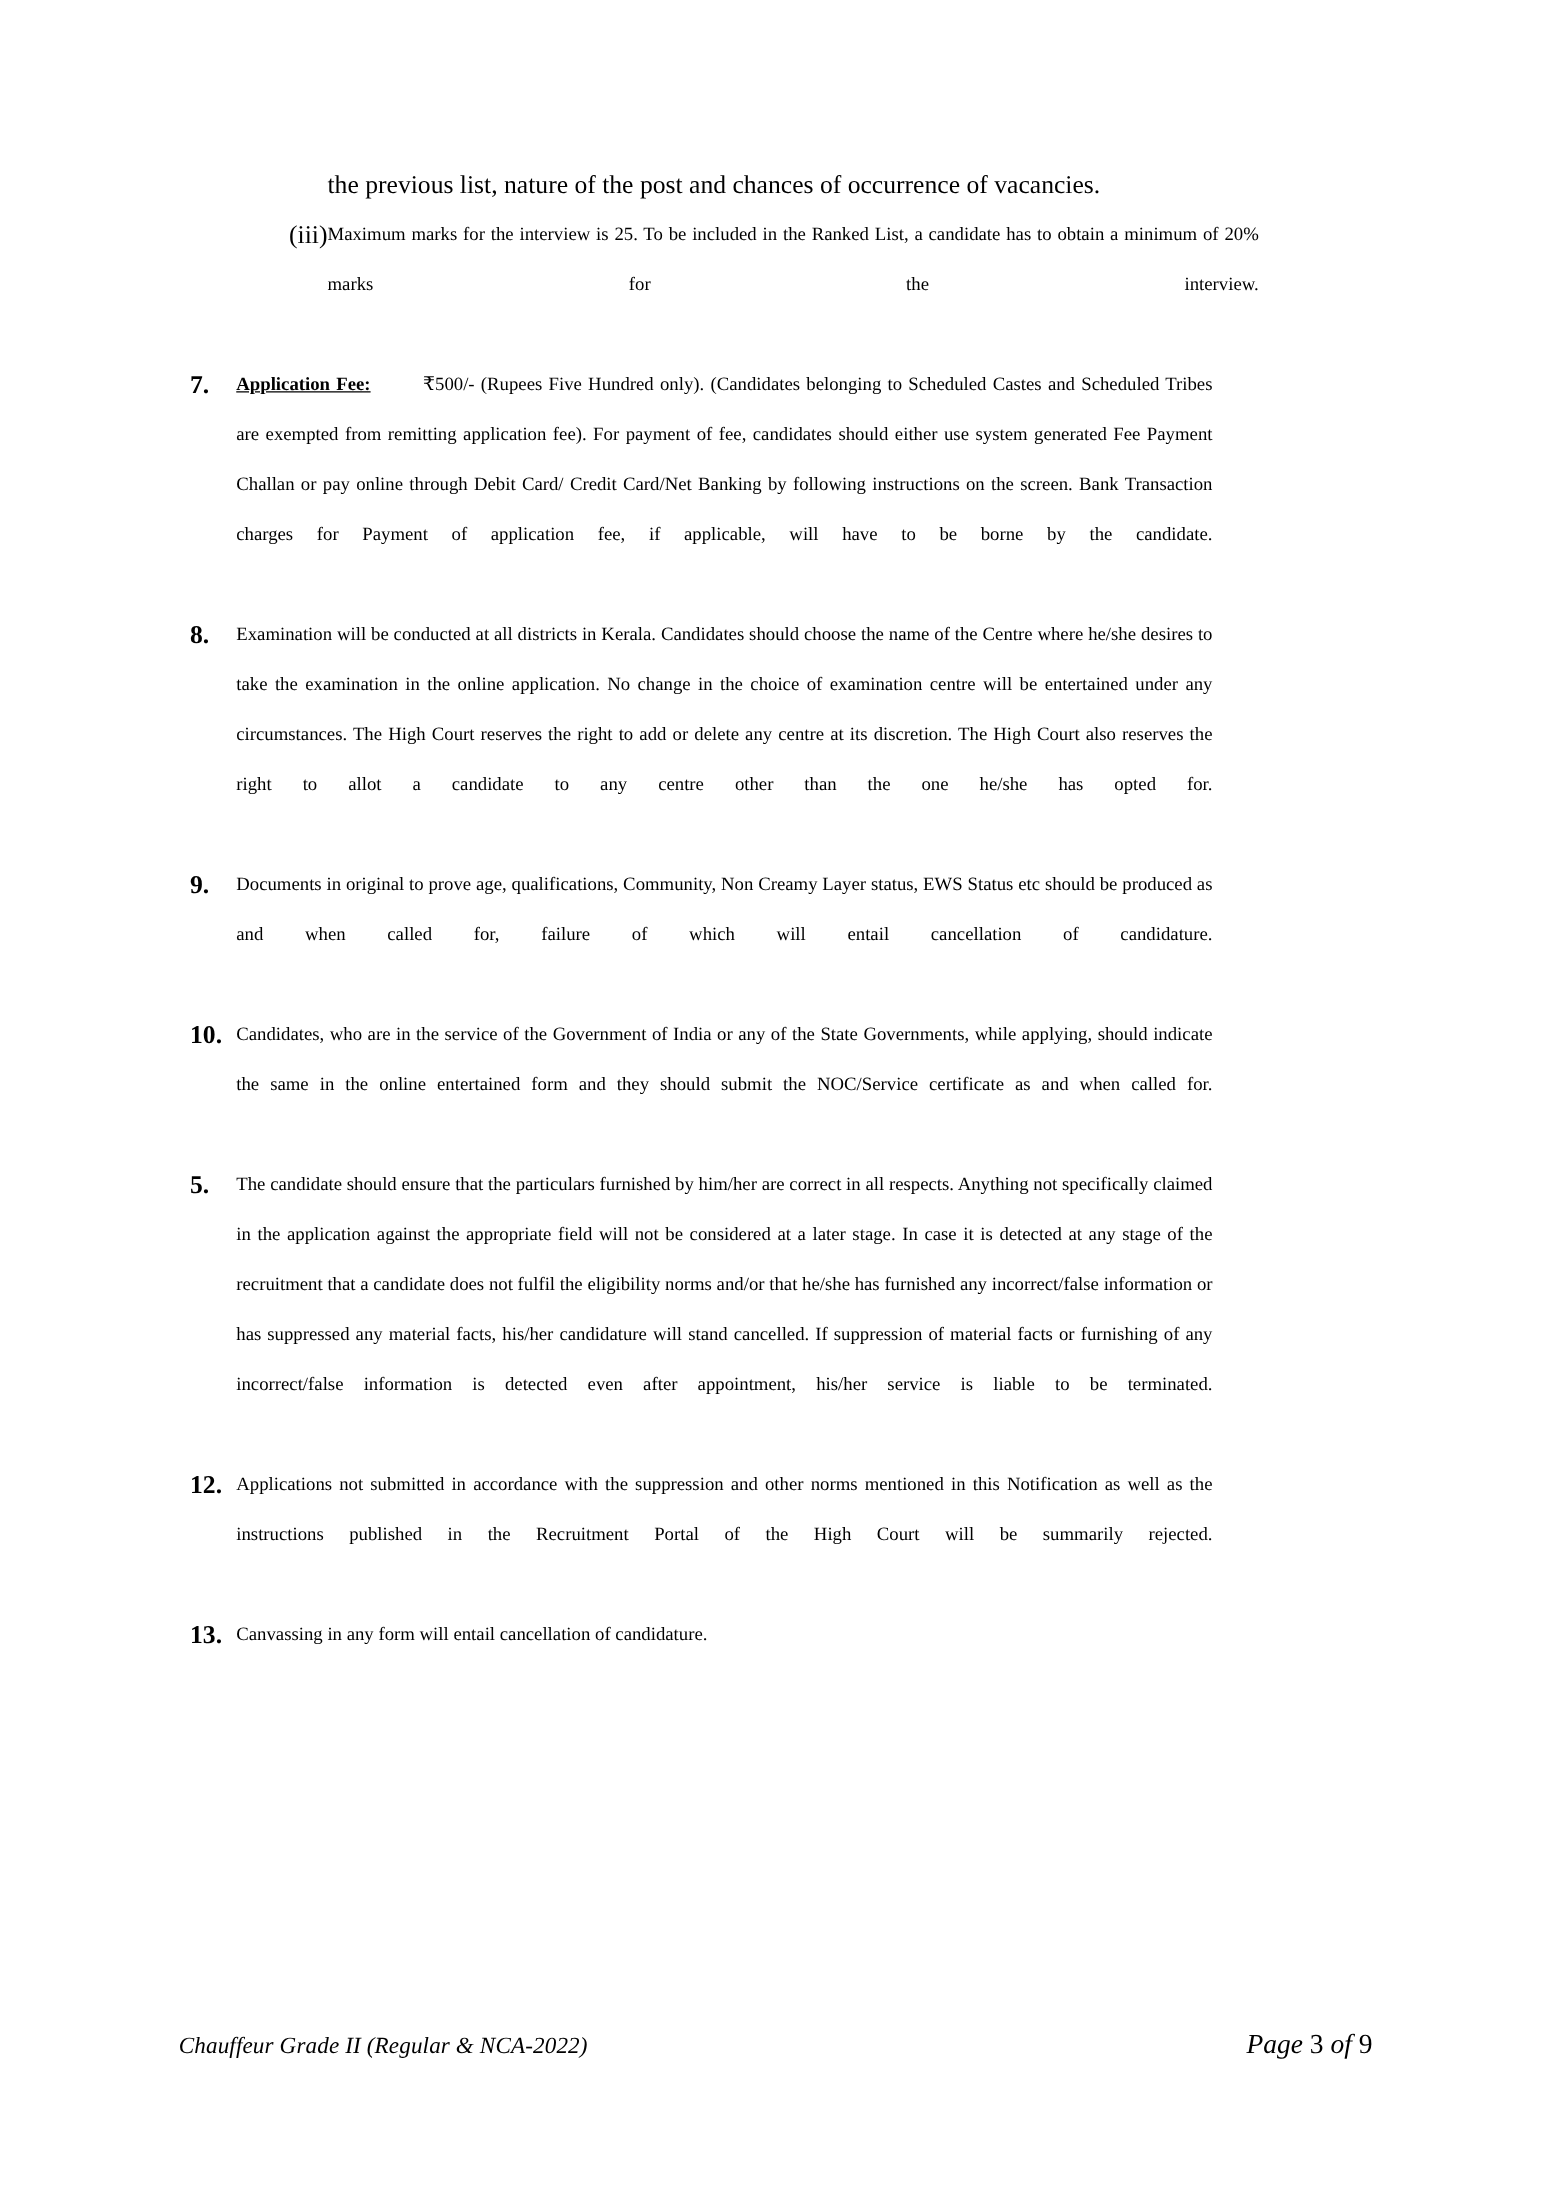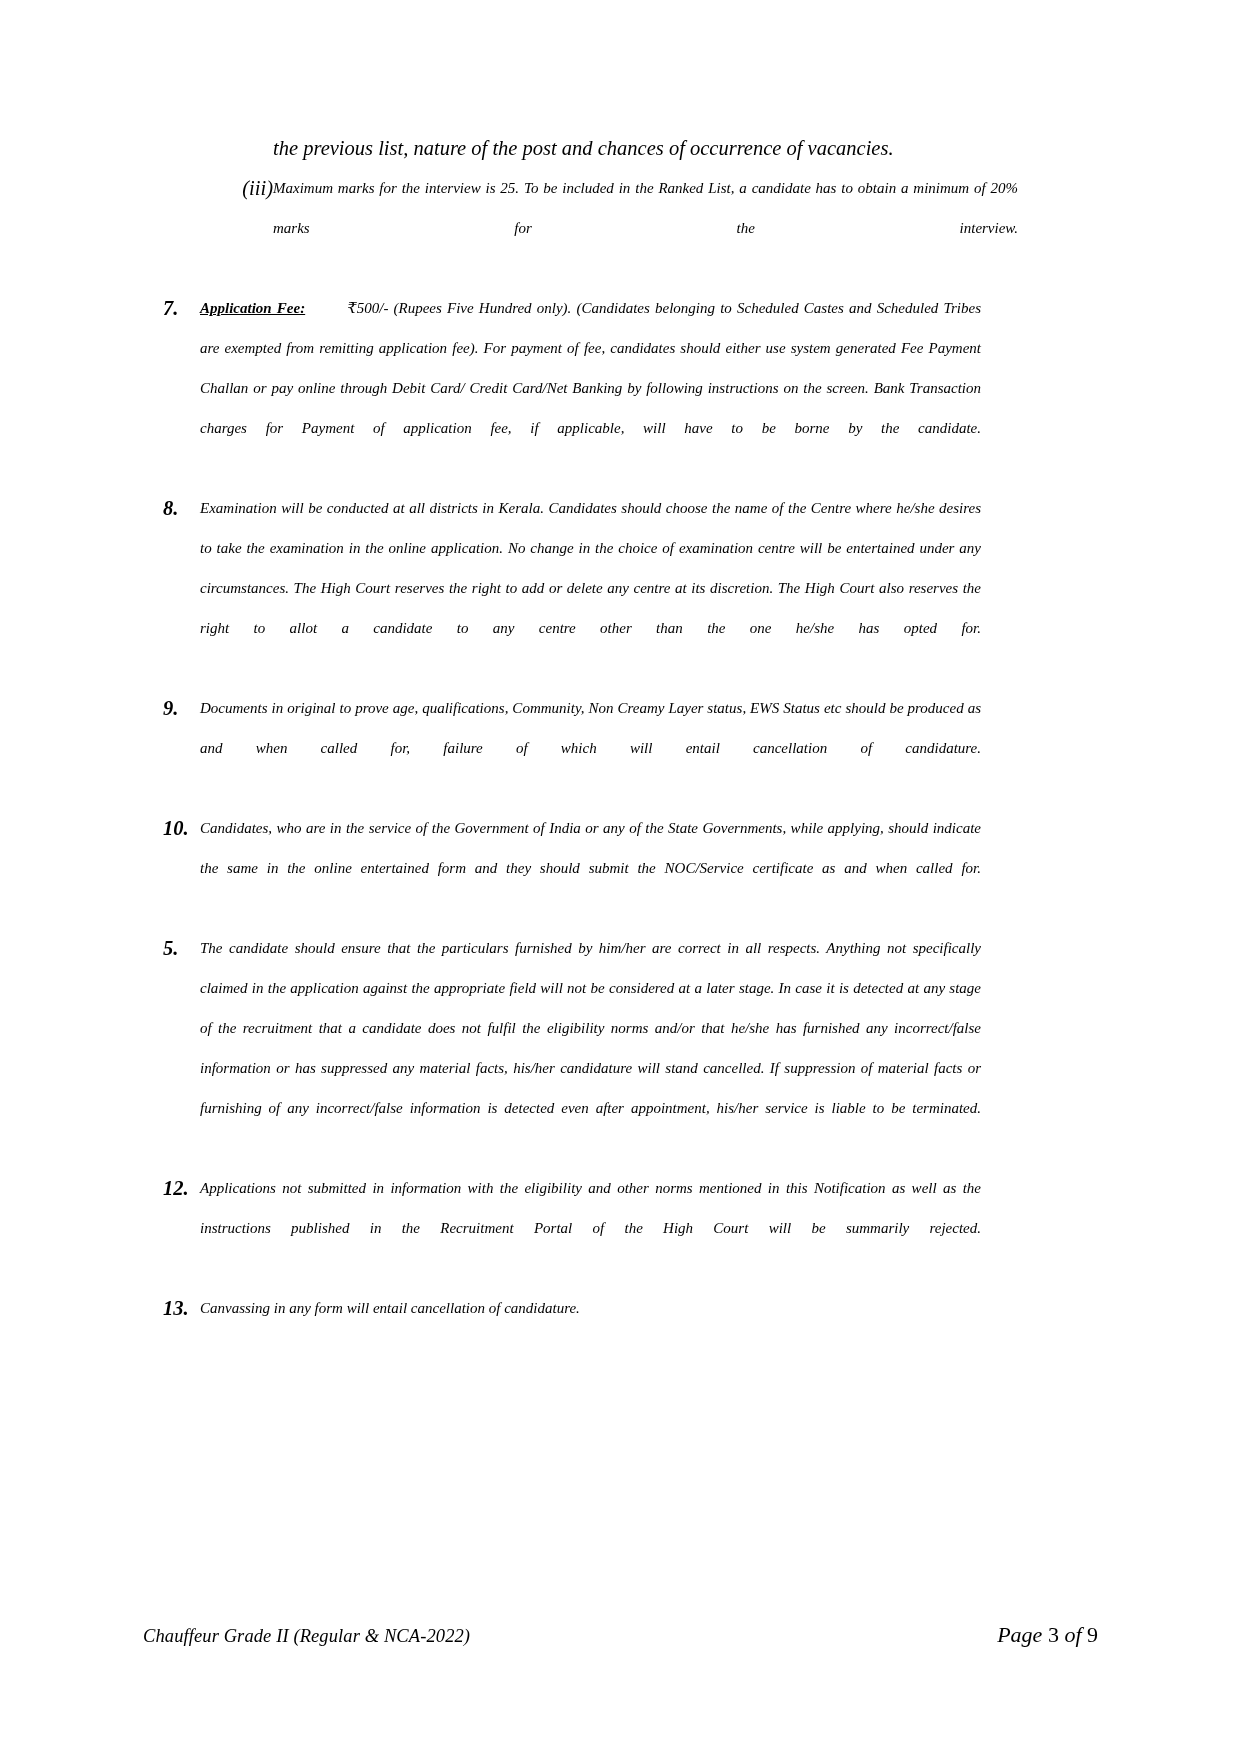--- a/index.html
+++ b/index.html
@@ -16,24 +16,23 @@
     position: relative;
     width: 1241px;
     height: 1754px;
     margin: 0 auto;
     background: #ffffff;
     overflow: hidden;
     box-sizing: border-box;
   }
   .content {
     position: absolute;
-    left: 163px;
+    left: 152px;
     top: 128px;
     width: 818px;
-    font-style: italic;
   }
   
   .item {
     display: flex;
     align-items: flex-start;
     width: 100%;
     margin: 0 0 0 0;
   }
   .item-marker {
     flex: 0 0 auto;
@@ -170,21 +169,21 @@
     <div class="item num">
       <div class="item-marker">5.</div>
       <div class="item-body">
         <p class="para">The candidate should ensure that the particulars furnished by him/her are correct in all respects. Anything not specifically claimed in the application against the appropriate field will not be considered at a later stage. In case it is detected at any stage of the recruitment that a candidate does not fulfil the eligibility norms and/or that he/she has furnished any incorrect/false information or has suppressed any material facts, his/her candidature will stand cancelled. If suppression of material facts or furnishing of any incorrect/false information is detected even after appointment, his/her service is liable to be terminated.</p>
       </div>
     </div>
 
     <div class="item num">
       <div class="item-marker">12.</div>
       <div class="item-body">
-        <p class="para">Applications not submitted in information with the eligibility and other norms mentioned in this Notification as well as the instructions published in the Recruitment Portal of the High Court will be summarily rejected.</p>
+        <p class="para">Applications not submitted in accordance with the suppression and other norms mentioned in this Notification as well as the instructions published in the Recruitment Portal of the High Court will be summarily rejected.</p>
       </div>
     </div>
 
     <div class="item num">
       <div class="item-marker">13.</div>
       <div class="item-body">
         <p class="para nostretch">Canvassing in any form will entail cancellation of candidature.</p>
       </div>
     </div>
 

